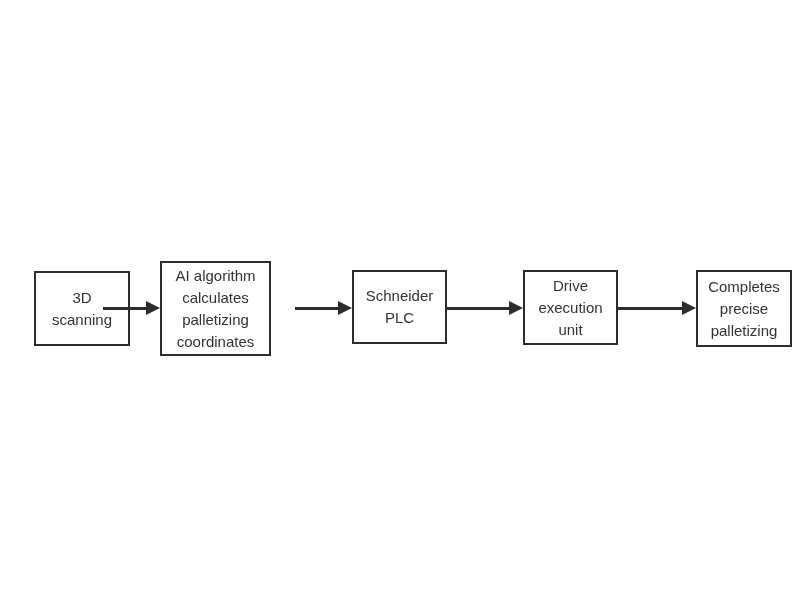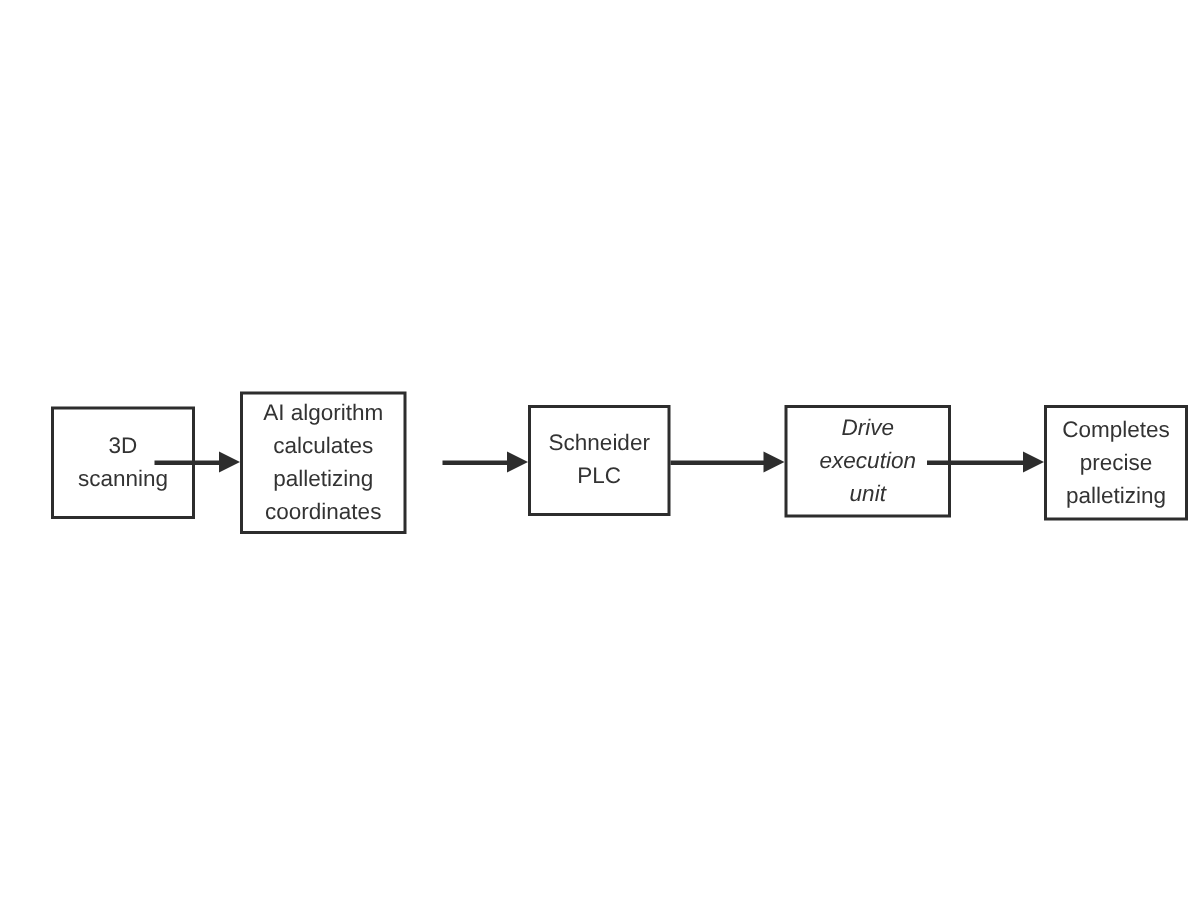--- a/index.html
+++ b/index.html
@@ -33,21 +33,21 @@
     color: var(--text);
     font-size: 15px;
     line-height: 22px;
     text-align: center;
     white-space: pre-line;
   }
   
   .n1 { left: 7px;   top: 271px; width: 96px;  height: 75px; margin-left: 27px; }
   .n2 { left: 160px; top: 261px; width: 111px; height: 95px; }
   .n3 { left: 352px; top: 270px; width: 95px;  height: 74px; }
-  .n4 { left: 523px; top: 270px; width: 111px;  height: 75px; font-style: italic; }
+  .n4 { left: 523px; top: 270px; width: 95px;  height: 75px; }
   .n5 { left: 696px; top: 270px; width: 96px;  height: 77px; justify-content: center; }
 
   .connector {
     position: absolute;
     top: 301px;
     height: 14px;
   }
   .arrow-line {
     position: absolute;
     left: 0; right: 12px;

